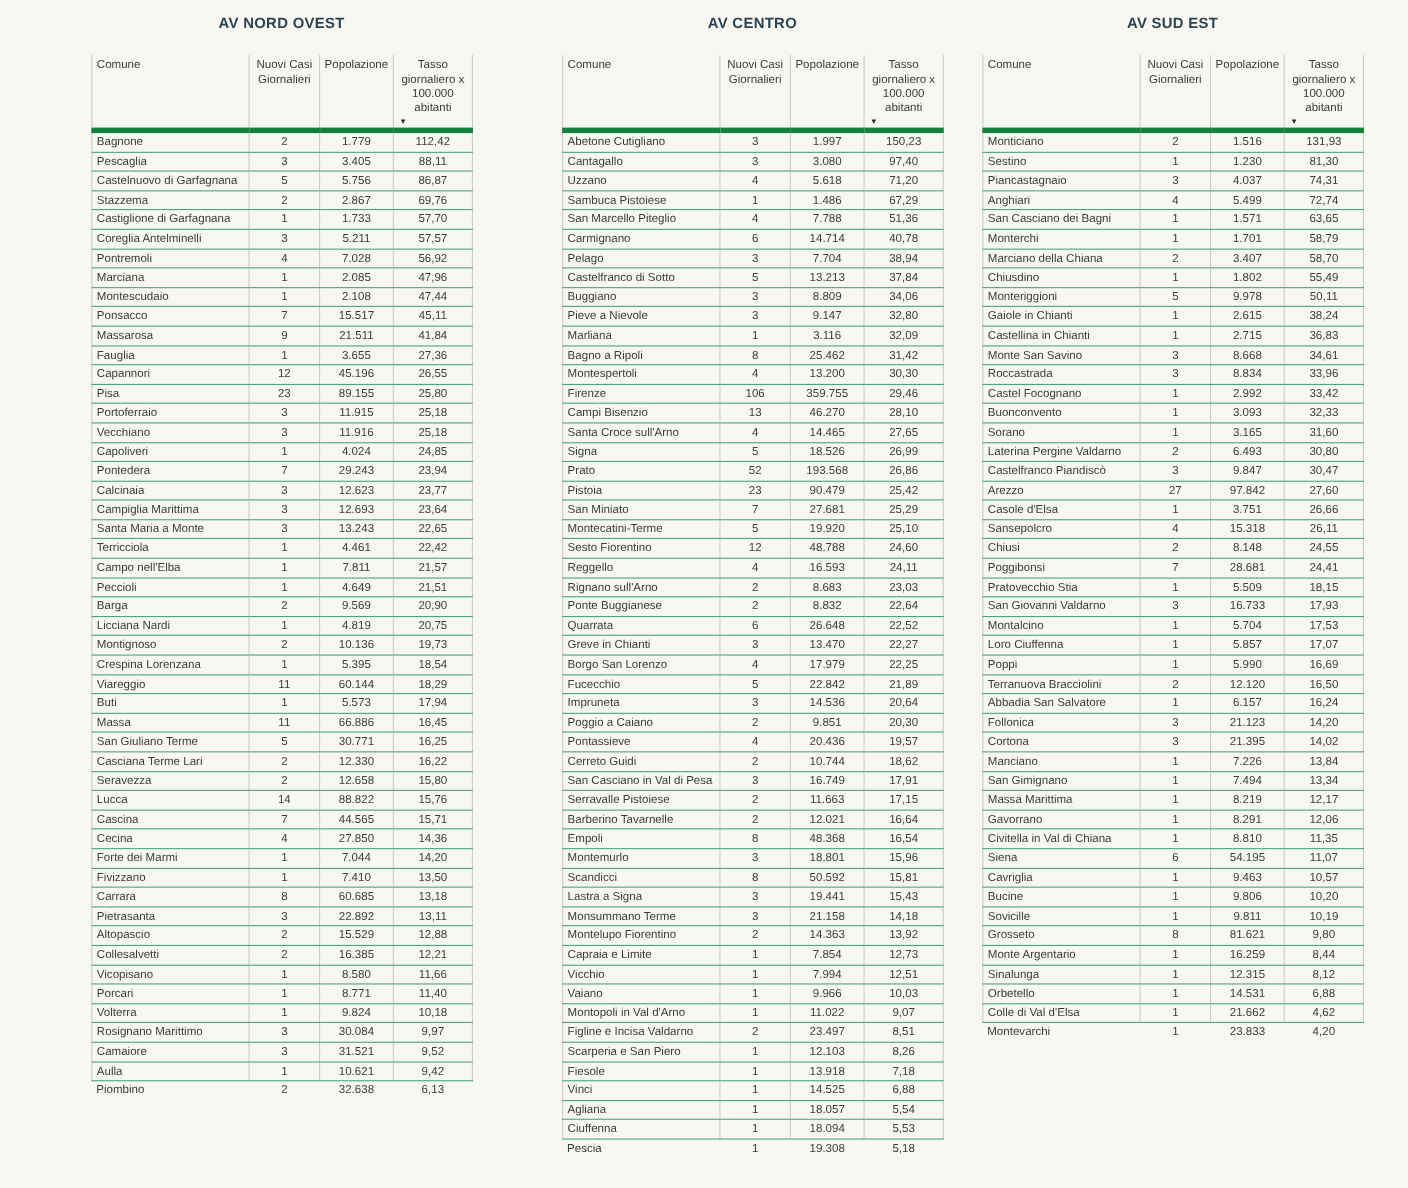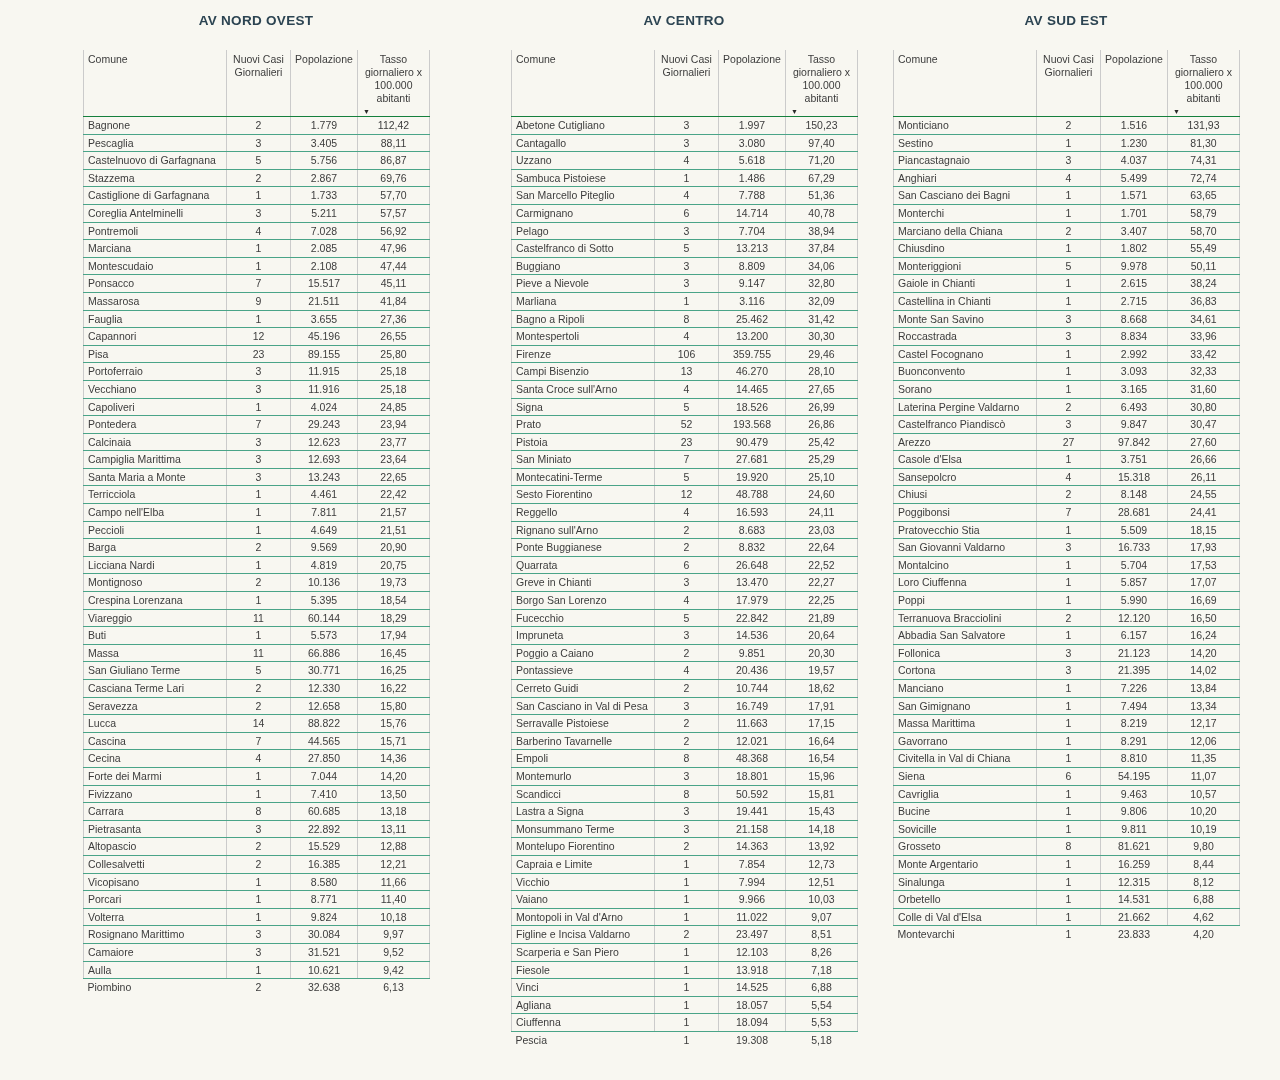--- a/index.html
+++ b/index.html
@@ -33,21 +33,21 @@
   th {
     font-weight: normal;
     font-size: 10.5px;
     line-height: 13px;
     vertical-align: top;
     padding: 3px 2px 0 2px;
     height: 62px;
     box-sizing: border-box;
     border-left: 1px solid #cbcbcb;
     border-right: 1px solid #cbcbcb;
-    border-bottom: 1px solid #15803d;
+    border-bottom: 5px solid #15803d;
     text-align: center;
     overflow: hidden;
   }
   th.col-comune { text-align: left; padding-left: 4px; }
   .sort-arrow {
     display: block;
     text-align: left;
     padding-left: 3px;
     font-size: 7px;
     line-height: 9px;

